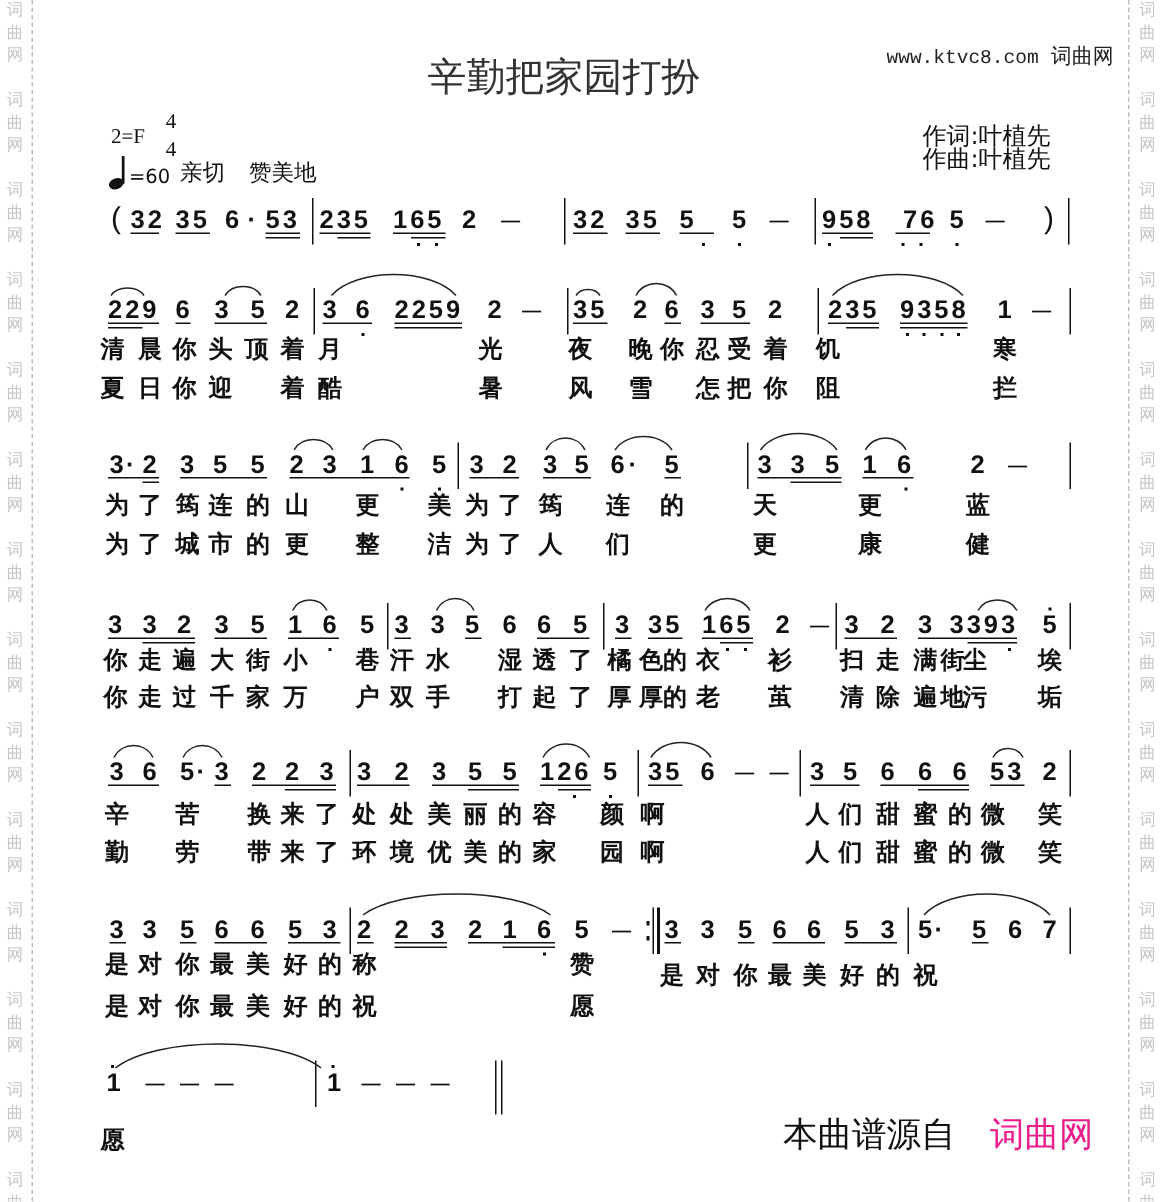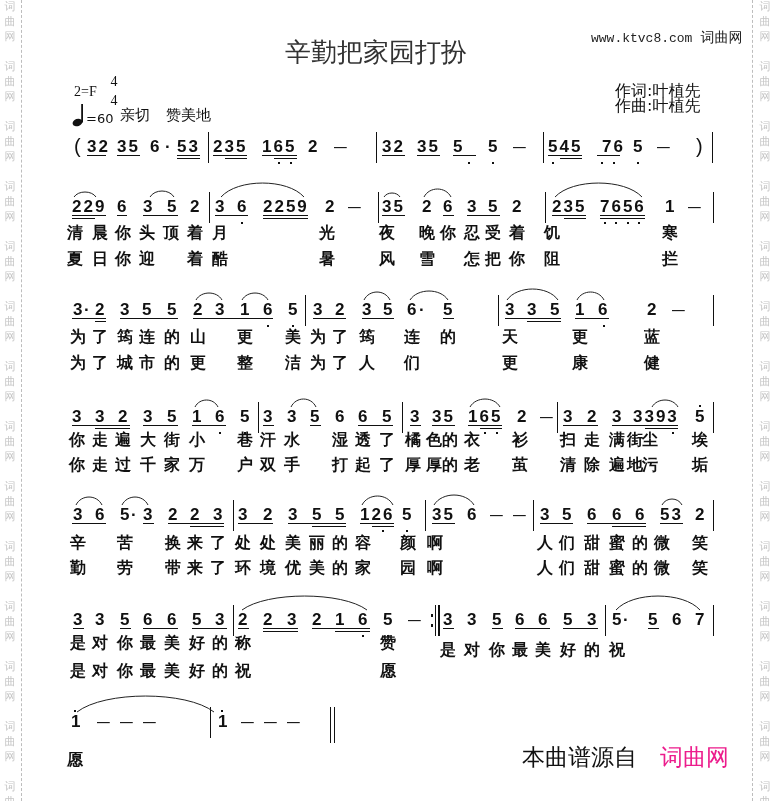--- a/index.html
+++ b/index.html
@@ -159,21 +159,21 @@
       <span class="note" style="left: 177px; top: 139px;">53</span>
       <span class="note" style="left: 213px; top: 139px;">235</span>
       <span class="note" style="left: 262px; top: 139px;">165</span>
       <span class="note" style="left: 308px; top: 139px;">2</span>
       <span class="note dash" style="left: 334px; top: 139px;">–</span>
       <span class="note" style="left: 382px; top: 139px;">32</span>
       <span class="note" style="left: 417px; top: 139px;">35</span>
       <span class="note" style="left: 453px; top: 139px;">5</span>
       <span class="note" style="left: 488px; top: 139px;">5</span>
       <span class="note dash" style="left: 513px; top: 139px;">–</span>
-      <span class="note" style="left: 548px; top: 139px;">545</span>
+      <span class="note" style="left: 548px; top: 139px;">958</span>
       <span class="note" style="left: 602px; top: 139px;">76</span>
       <span class="note" style="left: 633px; top: 139px;">5</span>
       <span class="note dash" style="left: 657px; top: 139px;">–</span>
       <span class="note paren" style="left: 696px; top: 136px;">)</span>
       <div class="ul" style="left: 87px; width: 19px; top: 155px;"></div>
       <div class="ul" style="left: 117px; width: 23px; top: 155px;"></div>
       <div class="ul" style="left: 177px; width: 23px; top: 155px;"></div>
       <div class="ul" style="left: 177px; width: 23px; top: 158px;"></div>
       <div class="ul" style="left: 213px; width: 34px; top: 155px;"></div>
       <div class="ul" style="left: 225px; width: 22px; top: 158px;"></div>
@@ -209,21 +209,21 @@
       <span class="note" style="left: 263px; top: 199px;">2259</span>
       <span class="note" style="left: 325px; top: 199px;">2</span>
       <span class="note dash" style="left: 348px; top: 199px;">–</span>
       <span class="note" style="left: 382px; top: 199px;">35</span>
       <span class="note" style="left: 422px; top: 199px;">2</span>
       <span class="note" style="left: 443px; top: 199px;">6</span>
       <span class="note" style="left: 467px; top: 199px;">3</span>
       <span class="note" style="left: 488px; top: 199px;">5</span>
       <span class="note" style="left: 512px; top: 199px;">2</span>
       <span class="note" style="left: 552px; top: 199px;">235</span>
-      <span class="note" style="left: 600px; top: 199px;">7656</span>
+      <span class="note" style="left: 600px; top: 199px;">9358</span>
       <span class="note" style="left: 665px; top: 199px;">1</span>
       <span class="note dash" style="left: 688px; top: 199px;">–</span>
       <div class="ul" style="left: 72px; width: 34px; top: 215px;"></div>
       <div class="ul" style="left: 72px; width: 23px; top: 218px;"></div>
       <div class="ul" style="left: 117px; width: 10px; top: 215px;"></div>
       <div class="ul" style="left: 143px; width: 35px; top: 215px;"></div>
       <div class="ul" style="left: 215px; width: 33px; top: 215px;"></div>
       <div class="ul" style="left: 263px; width: 45px; top: 215px;"></div>
       <div class="ul" style="left: 263px; width: 45px; top: 218px;"></div>
       <div class="ul" style="left: 382px; width: 23px; top: 215px;"></div>

